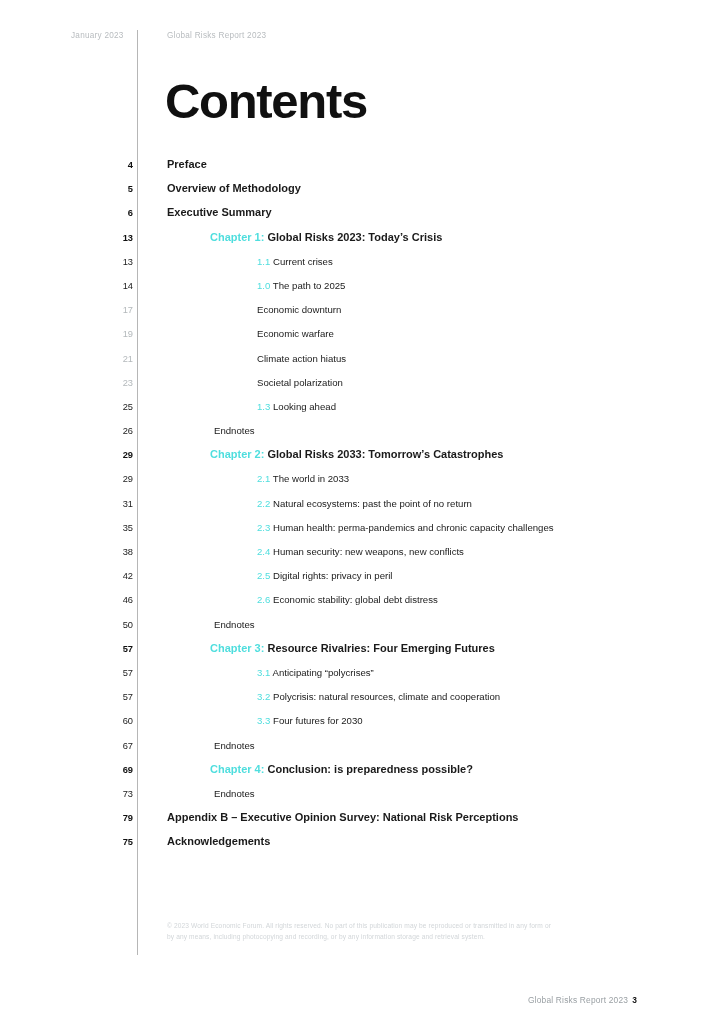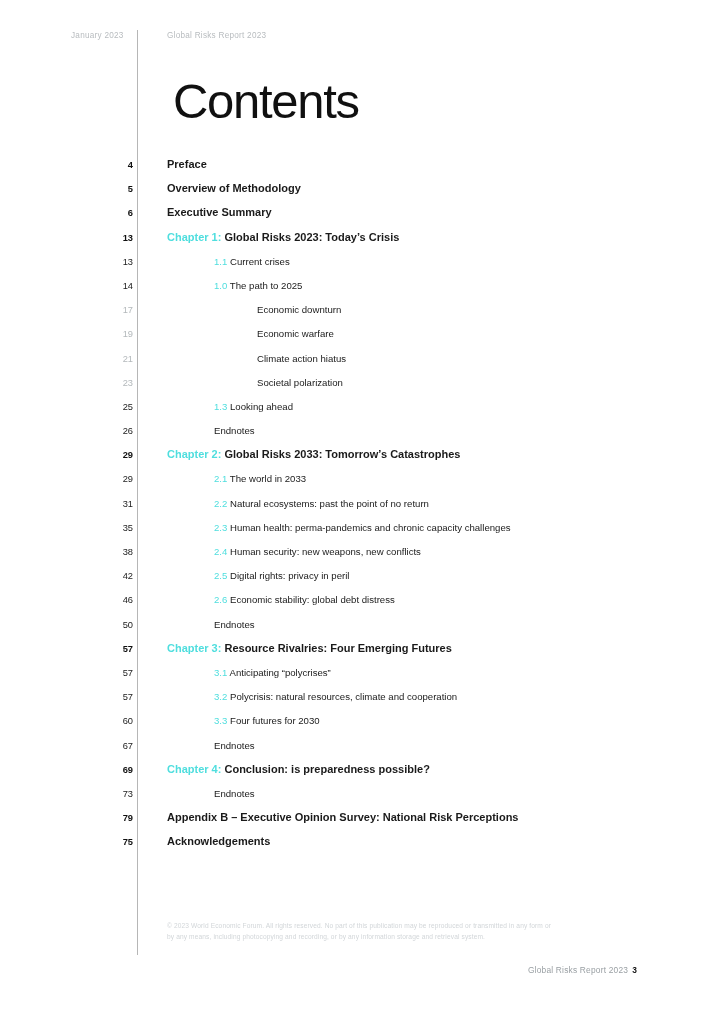--- a/index.html
+++ b/index.html
@@ -52,25 +52,25 @@
   .runhead .report {
     position: absolute;
     left: 167px;
     top: 0;
     white-space: nowrap;
   }
 
   
   .title {
     position: absolute;
-    left: 173px;
+    left: 165px;
     top: 72px;
     font-size: 49px;
     line-height: 58px;
-    font-weight: normal;
+    font-weight: bold;
     letter-spacing: -1.3px;
     color: #101010;
   }
 
   
   .toc {
     position: absolute;
     left: 0;
     top: 157px;
     width: 724px;
@@ -105,20 +105,21 @@
   }
 
   
   .lvl1 .label { left: 167px; font-weight: bold; font-size: 11px; }
   .lvl2 .label { left: 214px; font-weight: normal; }
   .lvl3 .label { left: 257px; font-weight: normal; color: #1a1a1a; }
 
   .num {
     color: #4fdede;
     font-weight: normal;
+    margin-left: 43px;
   }
   .lvl1 .num {
     color: #4fdede;
     font-weight: bold;
   }
 
   
   .copyright {
     position: absolute;
     left: 167px;
@@ -127,21 +128,21 @@
     font-size: 6.6px;
     line-height: 11.2px;
     color: #d2d6d9;
     letter-spacing: 0.12px;
   }
 
   
   .footer {
     position: absolute;
     right: 71px;
-    top: 964px;
+    top: 994px;
     font-size: 8.4px;
     line-height: 12px;
     color: #9aa0a4;
     letter-spacing: 0.2px;
     white-space: nowrap;
   }
   .footer .fpage {
     color: #101010;
     font-weight: bold;
     margin-left: 4px;

